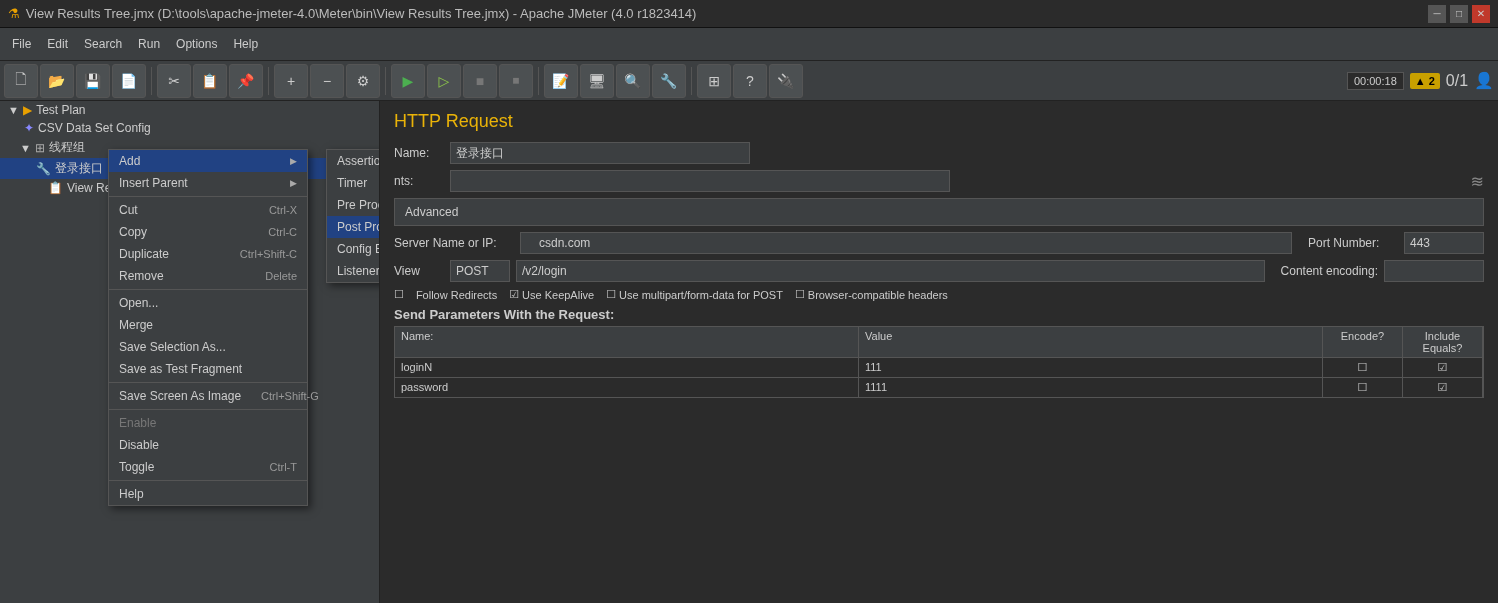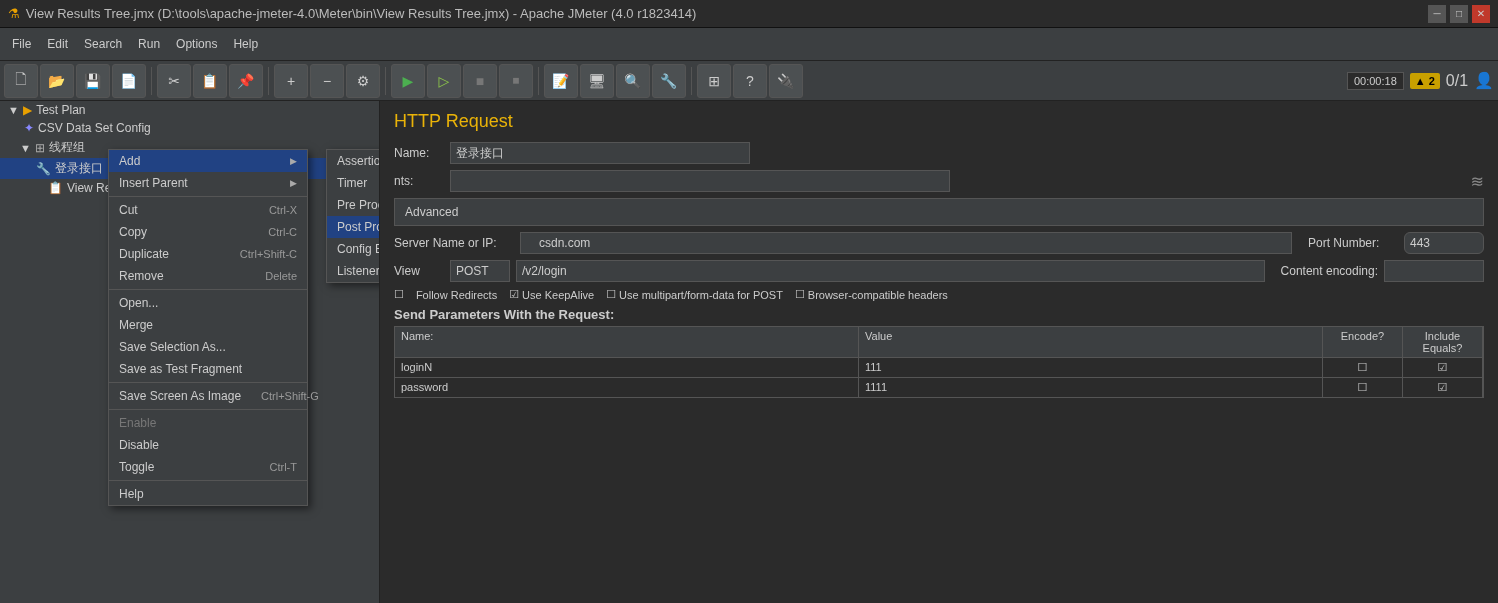--- a/index.html
+++ b/index.html
@@ -449,21 +449,21 @@
     </div>
 
     <div style="background:#3c3f41;border:1px solid #555;padding:6px 10px;margin-bottom:6px;">
       <span style="color:#ccc;font-size:12px;">Advanced</span>
     </div>
 
     <div class="form-row">
       <span class="form-label" style="min-width:120px;">Server Name or IP:</span>
       <input class="form-input" style="flex: 1 1 0%; padding-left: 18px;" type="text" value="csdn.com">
       <span class="form-label" style="min-width:90px;margin-left:10px;">Port Number:</span>
-      <input class="form-input" style="width: 80px; border-radius: 6px;" type="text" value="443">
+      <input class="form-input" style="width: 80px;" type="text" value="443">
     </div>
 
     <div class="form-row">
       <span class="form-label">View</span>
       <input class="form-input" style="width: 60px;" type="text" value="POST">
       <input class="form-input" style="flex: 1 1 0%;" type="text" value="/v2/login">
       <span class="form-label" style="margin-left:10px;">Content encoding:</span>
       <input class="form-input" style="width: 100px;" type="text">
     </div>
 

